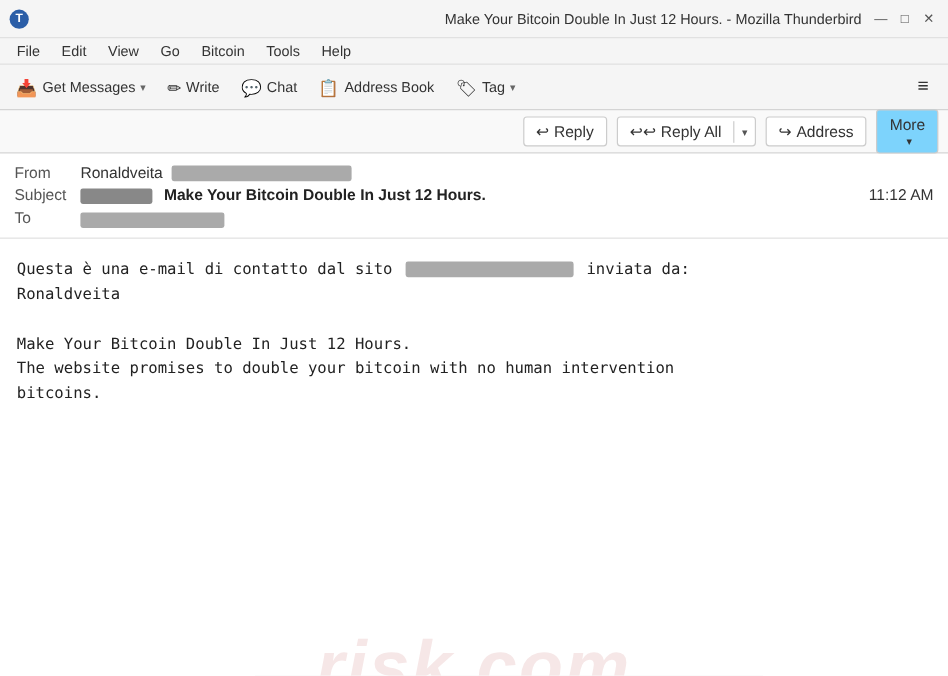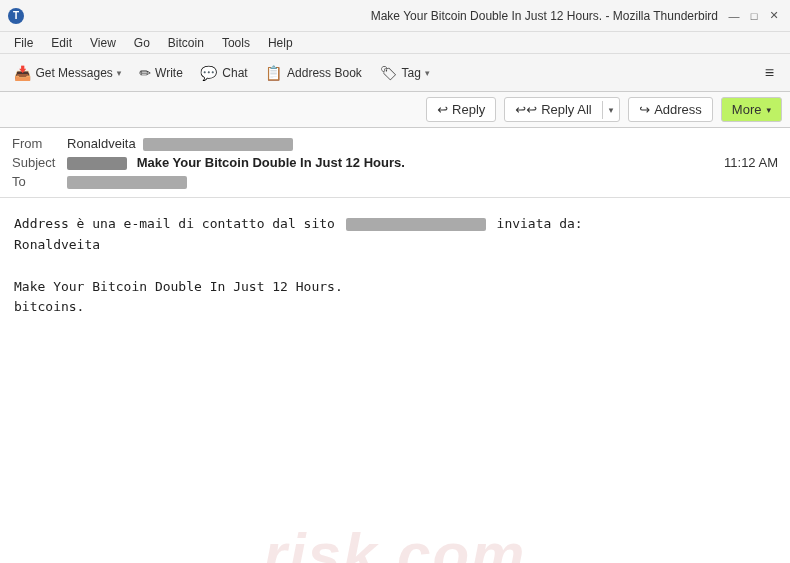--- a/index.html
+++ b/index.html
@@ -143,21 +143,22 @@
     .act-more {
       display: flex;
       align-items: center;
       gap: 2px;
       padding: 4px 10px;
       font-size: 13px;
       color: #333;
       cursor: pointer;
       border-radius: 3px;
       border: 1px solid #ccc;
-      background: #bef264;
+      background: #7dd3fc;
+      flex-direction: column;
     }
 
     
     .email-header {
       background: #fff;
       border-bottom: 1px solid #ddd;
       padding: 6px 12px;
     }
     .email-header-row {
       display: flex;
@@ -361,30 +362,33 @@
   </div>
   <div class="email-header-row">
     <span class="email-header-label">To</span>
     <span class="email-to-blur">&nbsp;</span>
   </div>
 </div>
 
 <div class="main-area">
   <div class="email-body">
     <p>
-      <span>Address è una e-mail di contatto dal sito</span>
+      <span>Questa è una e-mail di contatto dal sito</span>
       <span class="body-blur">&nbsp;</span>
       <span>inviata da:</span>
     </p>
     <p>
       <span>Ronaldveita</span>
     </p>
     <br>
     <p>
       <span>Make Your Bitcoin Double In Just 12 Hours.</span>
     </p>
     <p>
+      <span>The website promises to double your bitcoin with no human intervention</span>
+    </p>
+    <p>
       <span>bitcoins.</span>
     </p>
 
     <div class="watermark">risk.com</div>
   </div>
 </div>
 
 </body></html>

